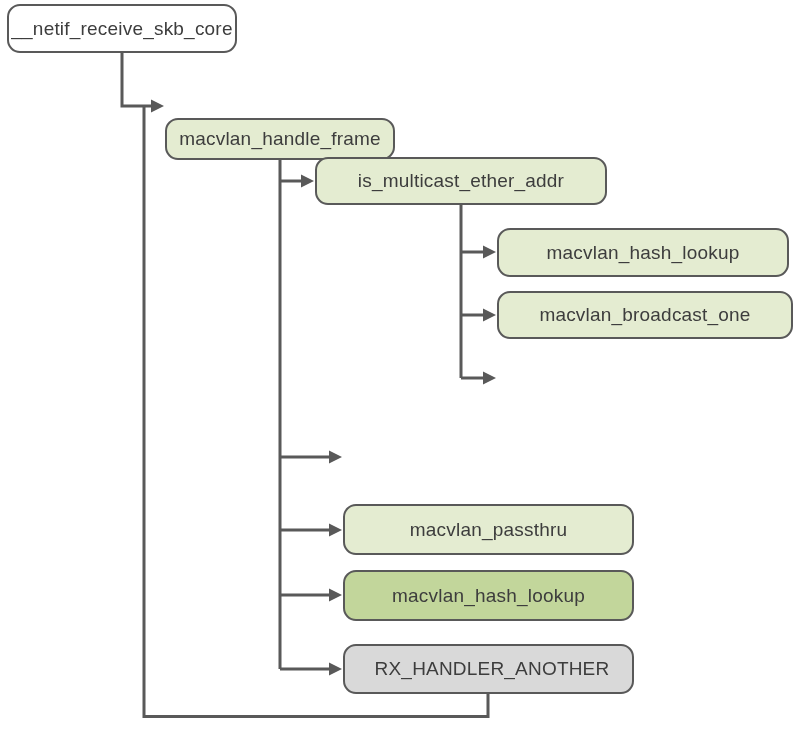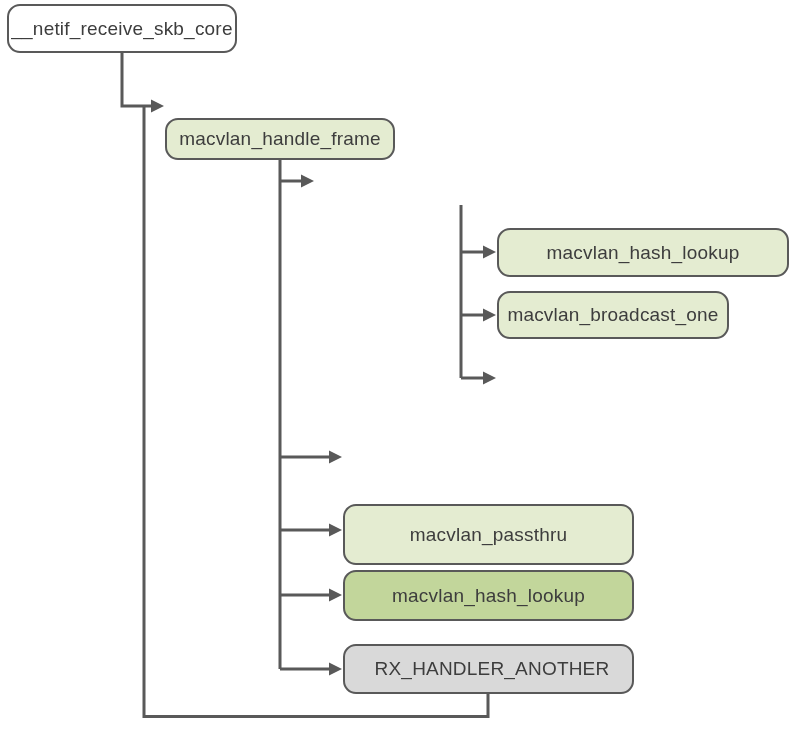--- a/index.html
+++ b/index.html
@@ -97,26 +97,27 @@
     <polygon class="arrowhead" points="496,315 483,308.5 483,321.5"></polygon>
 
     <polyline class="edge" points="461,378 484,378"></polyline>
     <polygon class="arrowhead" points="496,378 483,371.5 483,384.5"></polygon>
   </svg>
 
   <div class="node style-white" style="left:7px; top:4px; width:230px; height:49px;">__netif_receive_skb_core</div>
 
   <div class="node style-light" style="left:165px; top:82px; width:230px; height:42px;margin-top:36px;">macvlan_handle_frame</div>
 
+  <div class="node style-light" style="left:315px; top:157px; width:292px; height:48px;">is_multicast_ether_addr</div>
 
   <div class="node style-light" style="left:497px; top:228px; width:292px; height:49px;">macvlan_hash_lookup</div>
 
-  <div class="node style-light" style="left:497px; top:291px; width:232px; height:48px;">macvlan_broadcast_one</div>
+  <div class="node style-light" style="left:497px; top:291px; width:296px; height:48px;">macvlan_broadcast_one</div>
 
 
 
-  <div class="node style-light" style="left:343px; top:504px; width:291px; height:61px;">macvlan_passthru</div>
+  <div class="node style-light" style="left:343px; top:504px; width:291px; height:51px;">macvlan_passthru</div>
 
   <div class="node style-dark" style="left:343px; top:570px; width:291px; height:51px;">macvlan_hash_lookup</div>
 
   <div class="node style-gray" style="left:343px; top:644px; width:291px; height:50px;padding-left:7px;">RX_HANDLER_ANOTHER</div>
 
 </div>
 
 </body></html>

